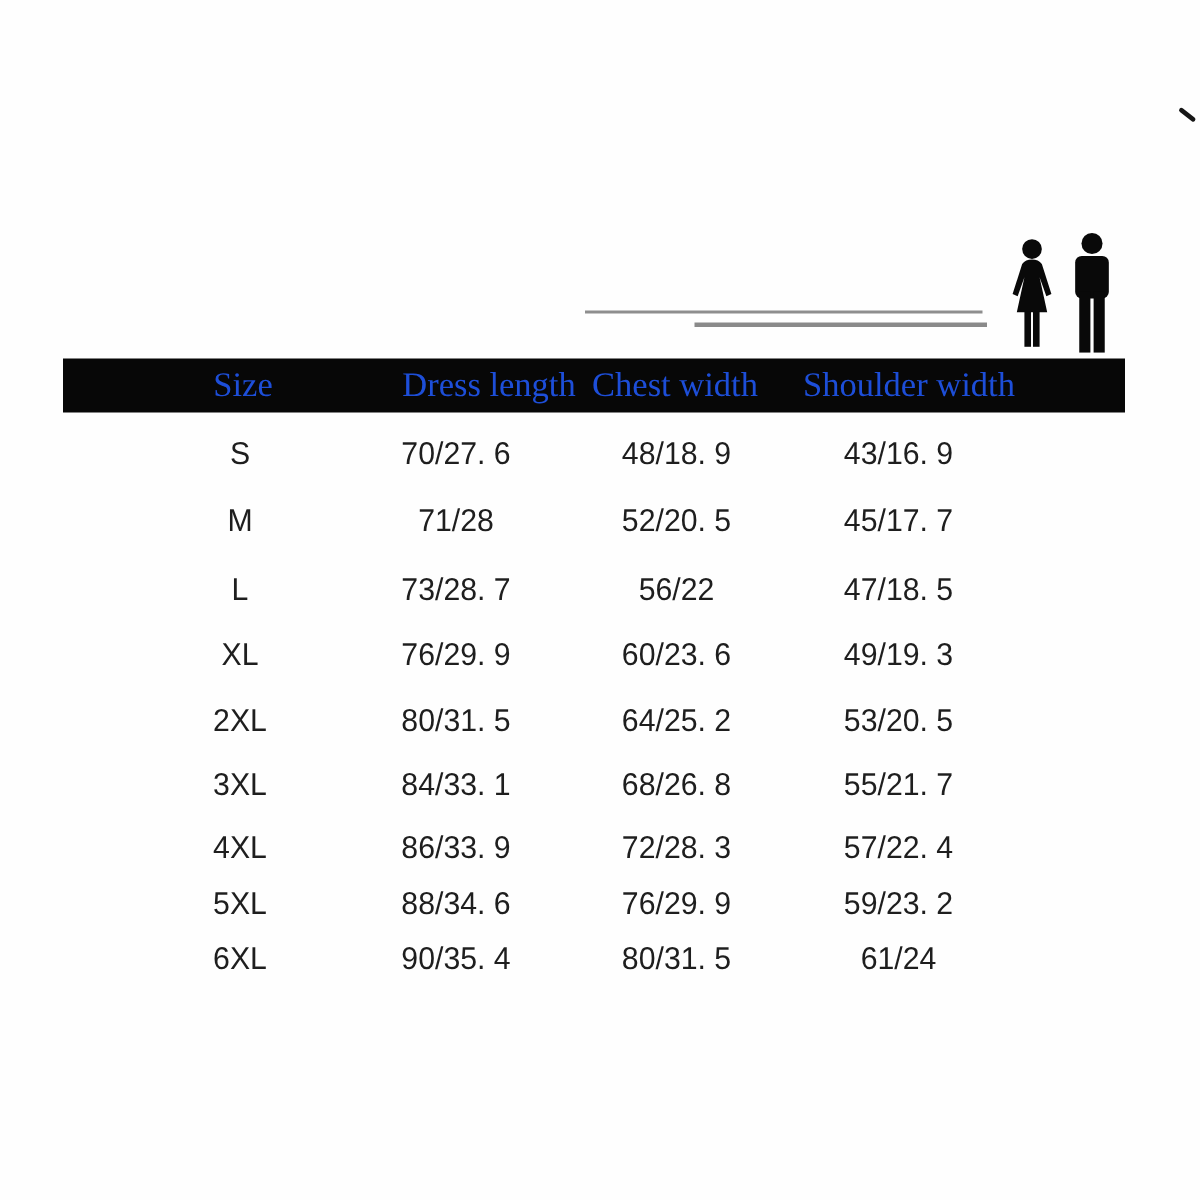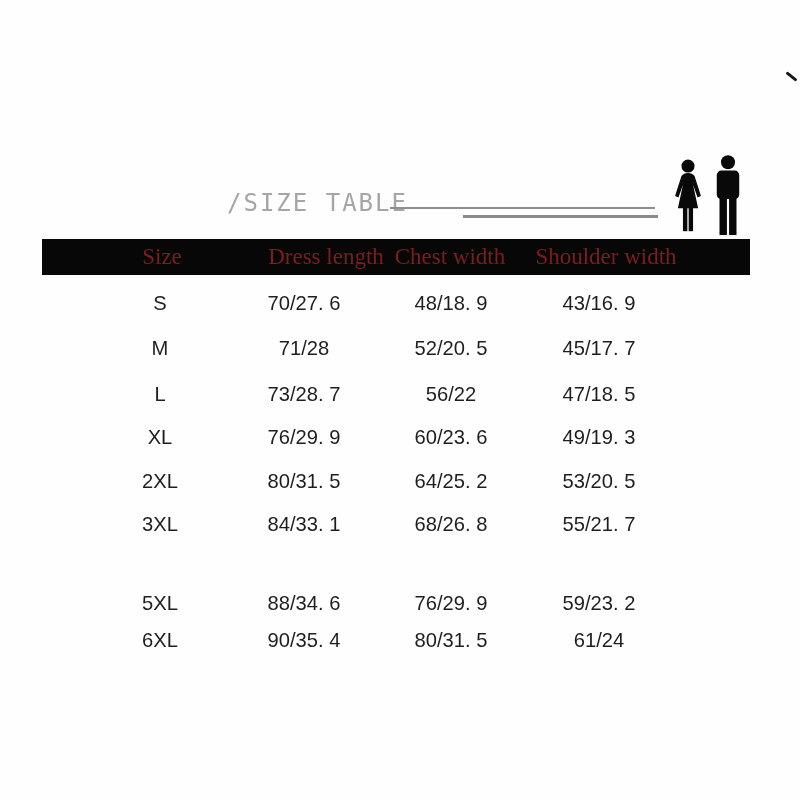--- a/index.html
+++ b/index.html
@@ -88,21 +88,21 @@
     background: #070707;
   }
   .header-cell {
     position: absolute;
     top: 239px;
     height: 36px;
     line-height: 36px;
     transform: translateX(-50%);
     font-family: "Liberation Serif", serif;
     font-size: 23px;
-    color: #7f1d1d;
+    color: #1d4ed8;
     white-space: nowrap;
   }
   .hc-0 { left: 162px; }
   .hc-1 { left: 303px; margin-left: 23px; }
   .hc-2 { left: 450px; }
   .hc-3 { left: 606px; }
 
   
   .row {
     position: absolute;
@@ -135,21 +135,20 @@
   .c-chest    { left: 451px; }
   .c-shoulder { left: 599px; }
 </style>
 </head>
 <body>
 
 <div id="page-root">
 
   <div class="corner-mark"></div>
 
-  <div class="heading">/SIZE TABLE</div>
   <div class="heading-line-1"></div>
   <div class="heading-line-2"></div>
 
   <span class="icon-female">
     <svg viewBox="0 0 40 80" xmlns="http://www.w3.org/2000/svg">
       <g fill="#090909">
         <circle cx="20" cy="7.5" r="7"></circle>
         <path d="M20 15 C17 15 14.6 16 13 18.2 L6.2 39.5 L9.8 41 L14.6 27.5 L9.2 52.5 L30.8 52.5 L25.4 27.5 L30.2 41 L33.8 39.5 L27 18.2 C25.4 16 23 15 20 15 Z"></path>
         <rect x="14.6" y="52" width="4.7" height="25"></rect>
         <rect x="20.7" y="52" width="4.7" height="25"></rect>
@@ -203,20 +202,26 @@
     <span class="cell c-dress">80/31. 5</span>
     <span class="cell c-chest">64/25. 2</span>
     <span class="cell c-shoulder">53/20. 5</span>
   </div>
   <div class="row r-5">
     <span class="cell c-size">3XL</span>
     <span class="cell c-dress">84/33. 1</span>
     <span class="cell c-chest">68/26. 8</span>
     <span class="cell c-shoulder">55/21. 7</span>
   </div>
+  <div class="row r-6">
+    <span class="cell c-size">4XL</span>
+    <span class="cell c-dress">86/33. 9</span>
+    <span class="cell c-chest">72/28. 3</span>
+    <span class="cell c-shoulder">57/22. 4</span>
+  </div>
   <div class="row r-7">
     <span class="cell c-size">5XL</span>
     <span class="cell c-dress">88/34. 6</span>
     <span class="cell c-chest">76/29. 9</span>
     <span class="cell c-shoulder">59/23. 2</span>
   </div>
   <div class="row r-8">
     <span class="cell c-size">6XL</span>
     <span class="cell c-dress">90/35. 4</span>
     <span class="cell c-chest">80/31. 5</span>

